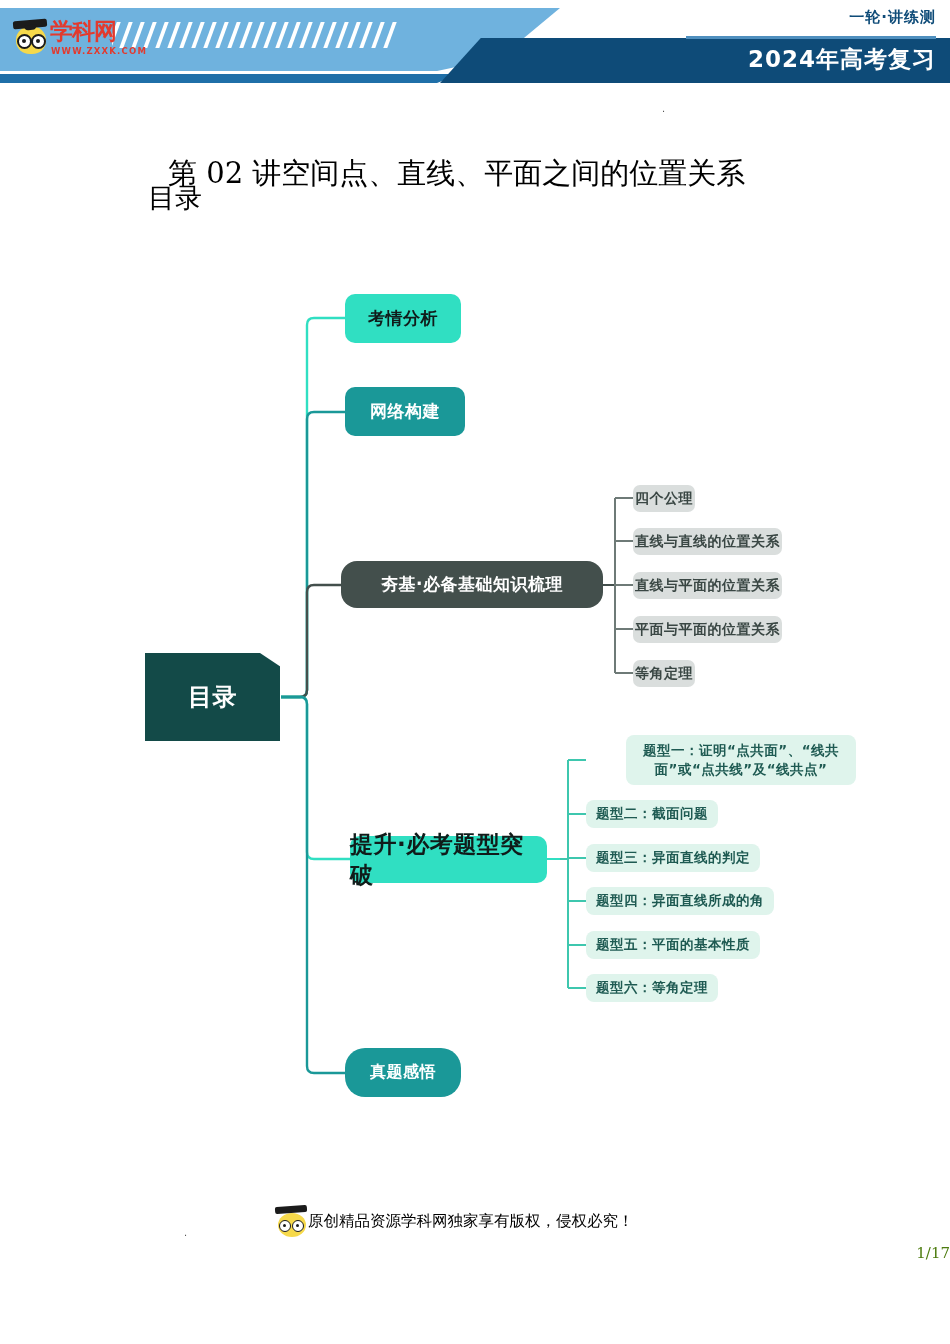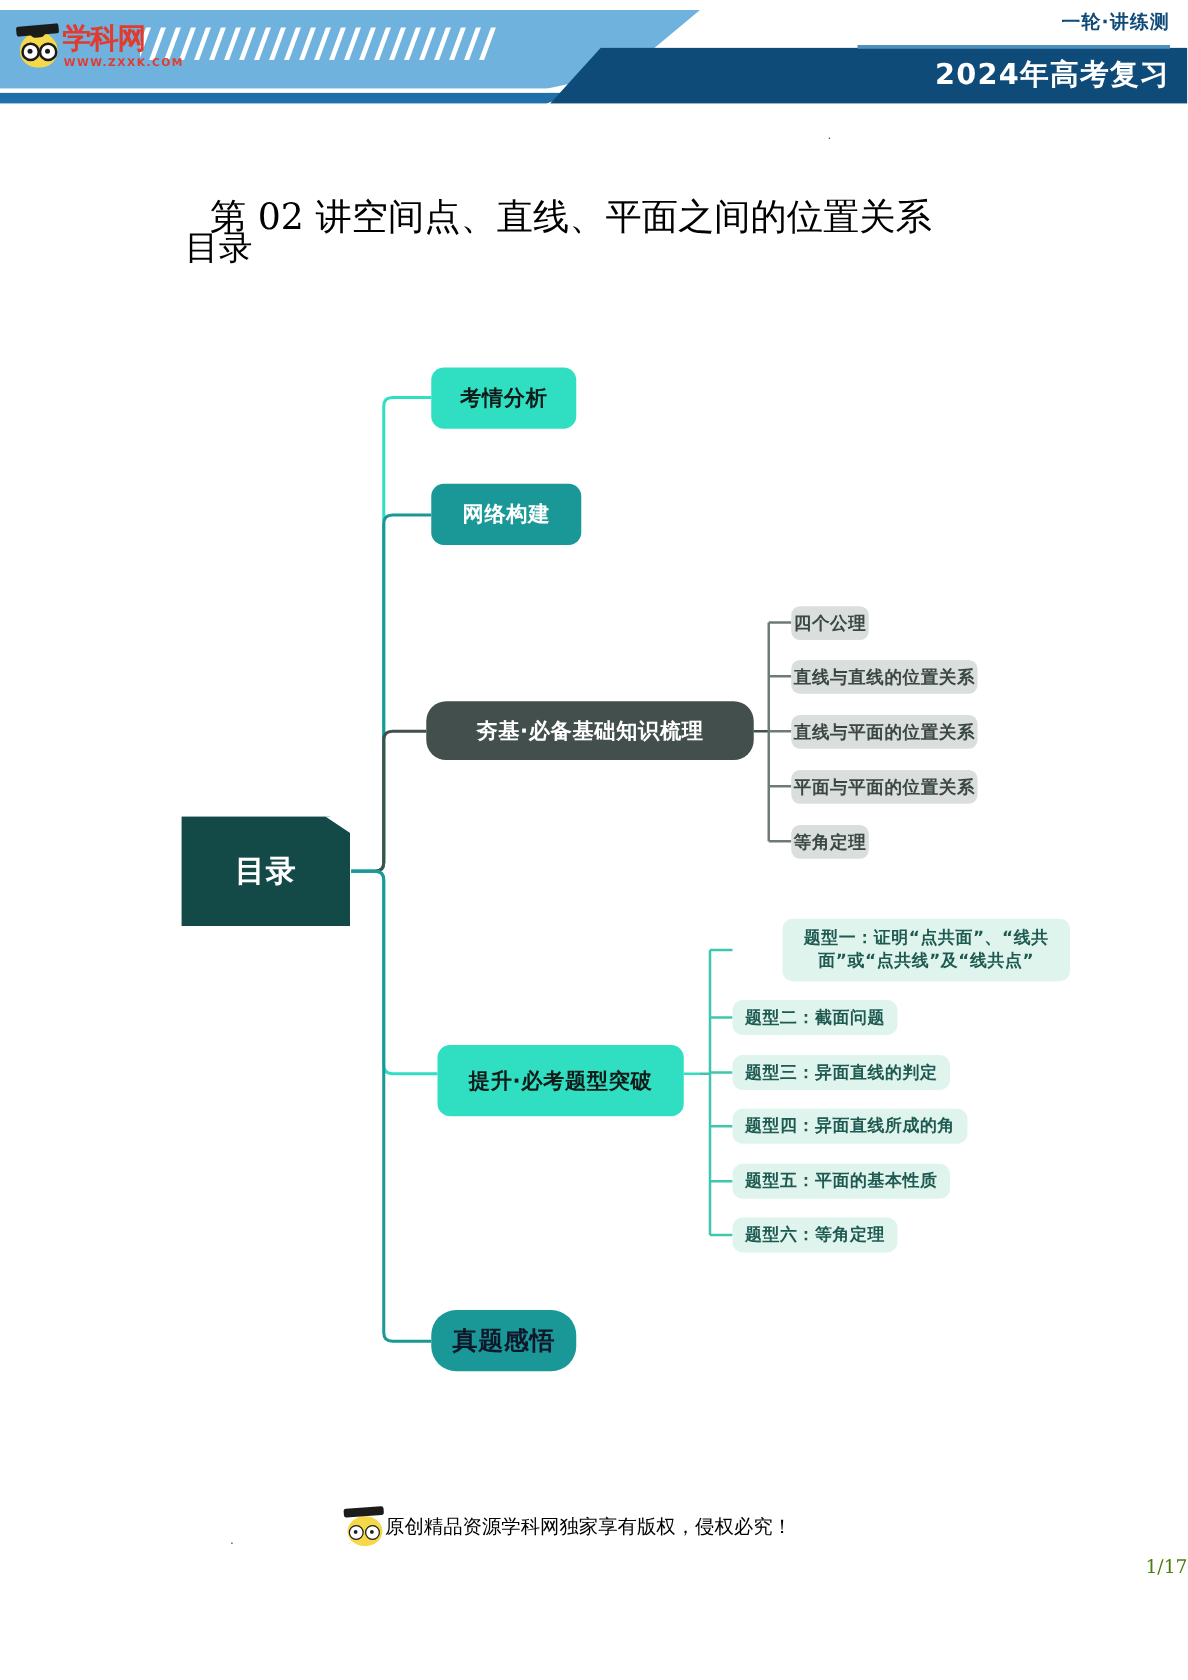--- a/index.html
+++ b/index.html
@@ -119,22 +119,22 @@
   .fold{
     position:absolute;left:260px;top:653px;width:21px;height:14px;
     background:#ffffff;
     clip-path:polygon(0 0, 100% 100%, 100% 0);
   }
 
   
   .n1{left:345px;top:294px;width:116px;height:49px;background:#30DFC2;color:#101c1a;font-size:17px;border-radius:10px;justify-content:center;}
   .n2{left:345px;top:387px;width:120px;height:49px;background:#1A9898;color:#ffffff;font-size:17px;border-radius:10px;justify-content:center;}
   .n3{left:341px;top:561px;width:262px;height:47px;background:#434F4C;color:#ffffff;font-size:17px;border-radius:16px;justify-content:center;}
-  .n4{left:350px;top:836px;width:197px;height:57px;background:#30DFC2;color:#101c1a;font-size:17px;border-radius:10px;justify-content:center;}
-  .n5{left:345px;top:1048px;width:116px;height:49px;background:#1A9898;color:#0f172a;font-size:20px;border-radius:20px;justify-content:center;}
+  .n4{left:350px;top:836px;width:197px;height:47px;background:#30DFC2;color:#101c1a;font-size:23px;border-radius:10px;justify-content:center;}
+  .n5{left:345px;top:1048px;width:116px;height:49px;background:#1A9898;color:#ffffff;font-size:16px;border-radius:20px;justify-content:center;}
 
   
   .g{
     background:#DADEDD;color:#3A4744;font-size:14px;
     border-radius:7px;padding:0 2px;height:27px;
   }
 
   
   .m{
     background:#DFF4EC;color:#1E5A52;font-size:13.5px;

